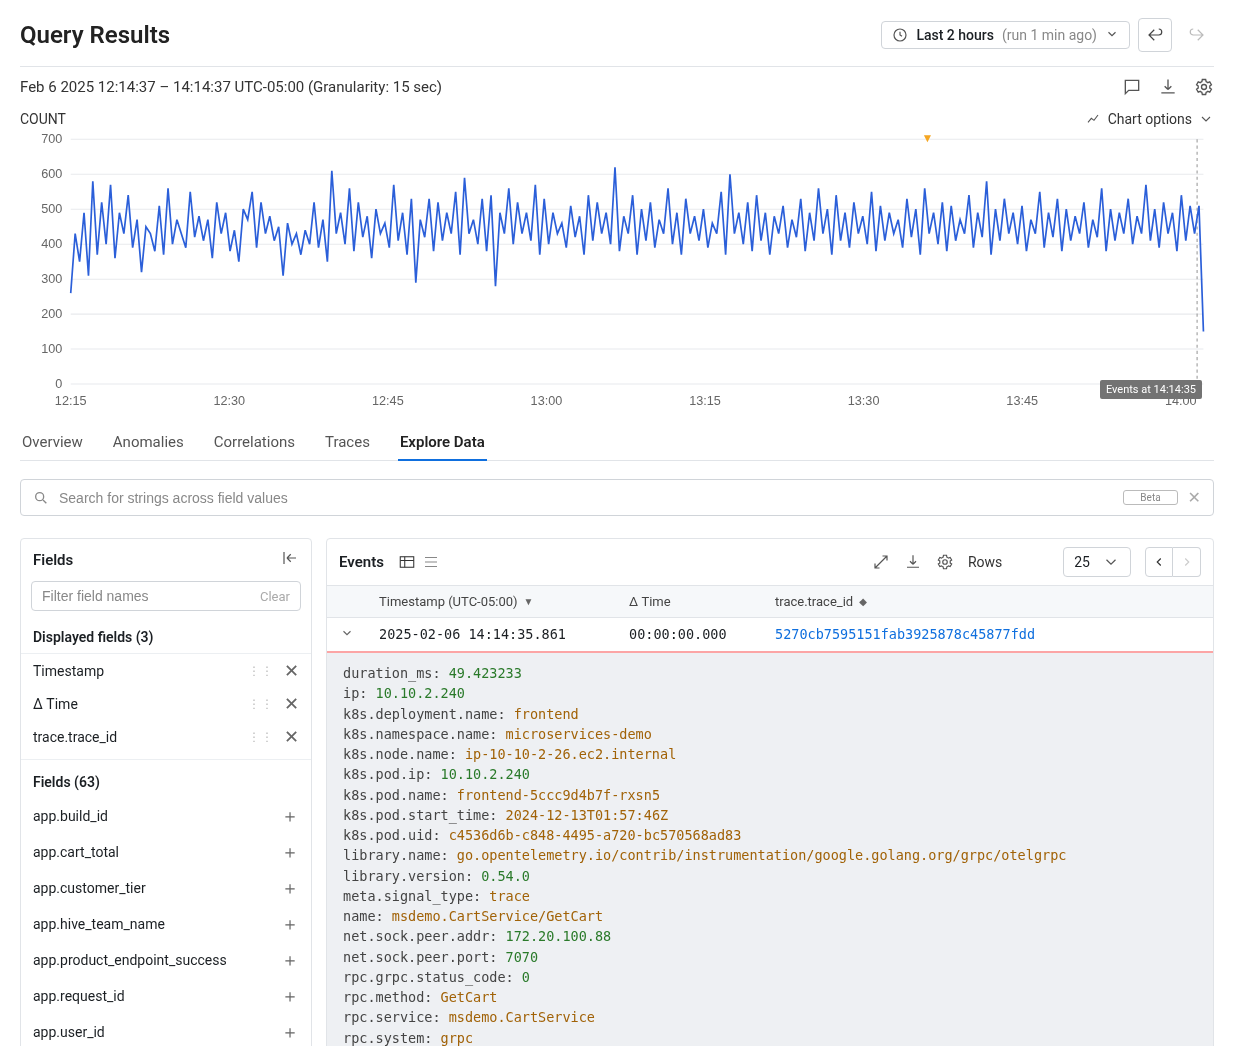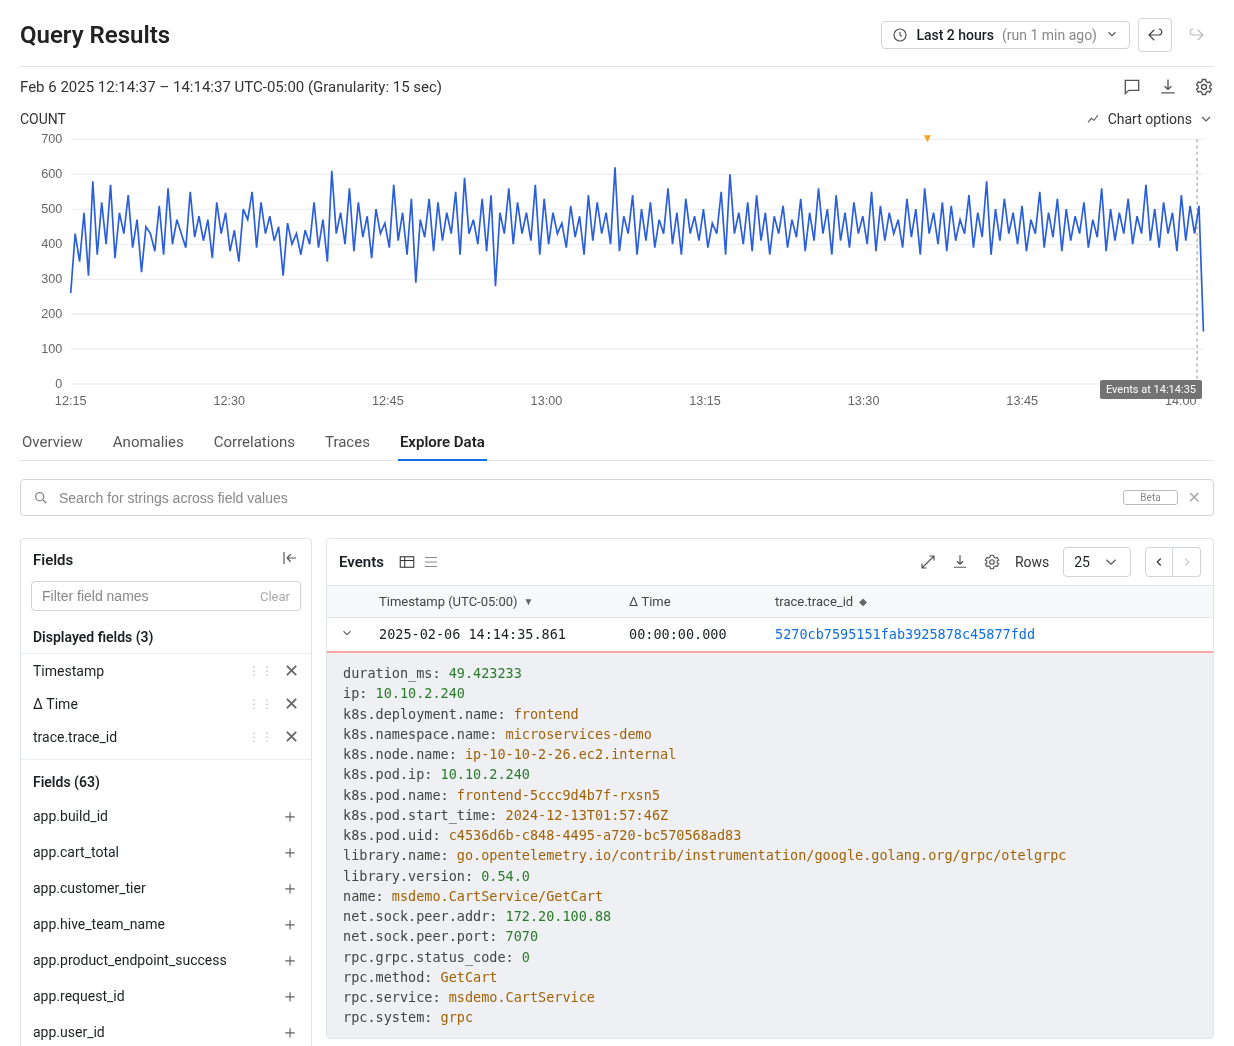--- a/index.html
+++ b/index.html
@@ -72,21 +72,21 @@
   
   .events-panel { flex: 1; border: 1px solid #e1e4e8; border-radius: 4px; overflow: hidden; }
   .events-header { display: flex; justify-content: space-between; align-items: center; padding: 8px 12px; border-bottom: 1px solid #e1e4e8; }
   .events-header-left { display: flex; align-items: center; gap: 14px; font-weight: 600; font-size: 15px; }
   .view-toggle { display: flex; gap: 6px; }
   .view-toggle svg { width: 18px; height: 18px; stroke: #888; fill: none; stroke-width: 1.4; cursor: pointer; }
   .view-toggle svg.active { stroke: #333; }
   .events-header-right { display: flex; align-items: center; gap: 14px; }
   .events-header-right svg { width: 18px; height: 18px; stroke: #555; fill: none; stroke-width: 1.6; cursor: pointer; }
   .rows-label { font-size: 14px; color: #333; }
-  .rows-select { display: flex; align-items: center; gap: 12px; border: 1px solid #d0d4d9; border-radius: 4px; padding: 5px 10px; cursor: pointer; }
+  .rows-select { display: flex; align-items: center; gap: 12px; border: 1px solid #d0d4d9; border-radius: 4px; padding: 5px 10px; cursor: pointer; margin-left: 47px; }
   .nav-arrows { display: flex; }
   .nav-arrow { width: 28px; height: 30px; display: flex; align-items: center; justify-content: center; border: 1px solid #d0d4d9; cursor: pointer; }
   .nav-arrow:first-child { border-radius: 4px 0 0 4px; }
   .nav-arrow:last-child { border-radius: 0 4px 4px 0; border-left: none; }
   .nav-arrow.disabled { color: #ccc; }
   .nav-arrow svg { width: 14px; height: 14px; stroke: currentColor; fill: none; stroke-width: 2; }
   
   
   .events-table-header { display: flex; background: #f6f8fa; border-bottom: 1px solid #e1e4e8; font-size: 13px; color: #444; }
   .eth-cell { padding: 8px 12px; display: flex; align-items: center; gap: 6px; }
@@ -389,20 +389,21 @@
           <div><span class="ek">ip:</span> <span class="ev-num">10.10.2.240</span></div>
           <div><span class="ek">k8s.deployment.name:</span> <span class="ev-str">frontend</span></div>
           <div><span class="ek">k8s.namespace.name:</span> <span class="ev-str">microservices-demo</span></div>
           <div><span class="ek">k8s.node.name:</span> <span class="ev-str">ip-10-10-2-26.ec2.internal</span></div>
           <div><span class="ek">k8s.pod.ip:</span> <span class="ev-num">10.10.2.240</span></div>
           <div><span class="ek">k8s.pod.name:</span> <span class="ev-str">frontend-5ccc9d4b7f-rxsn5</span></div>
           <div><span class="ek">k8s.pod.start_time:</span> <span class="ev-str">2024-12-13T01:57:46Z</span></div>
           <div><span class="ek">k8s.pod.uid:</span> <span class="ev-str">c4536d6b-c848-4495-a720-bc570568ad83</span></div>
           <div><span class="ek">library.name:</span> <span class="ev-str">go.opentelemetry.io/contrib/instrumentation/google.golang.org/grpc/otelgrpc</span></div>
           <div><span class="ek">library.version:</span> <span class="ev-num">0.54.0</span></div>
+          <div><span class="ek">meta.signal_type:</span> <span class="ev-str">trace</span></div>
           <div><span class="ek">name:</span> <span class="ev-str">msdemo.CartService/GetCart</span></div>
           <div><span class="ek">net.sock.peer.addr:</span> <span class="ev-num">172.20.100.88</span></div>
           <div><span class="ek">net.sock.peer.port:</span> <span class="ev-num">7070</span></div>
           <div><span class="ek">rpc.grpc.status_code:</span> <span class="ev-num">0</span></div>
           <div><span class="ek">rpc.method:</span> <span class="ev-str">GetCart</span></div>
           <div><span class="ek">rpc.service:</span> <span class="ev-str">msdemo.CartService</span></div>
           <div><span class="ek">rpc.system:</span> <span class="ev-str">grpc</span></div>
         </div>
     </div>
 

